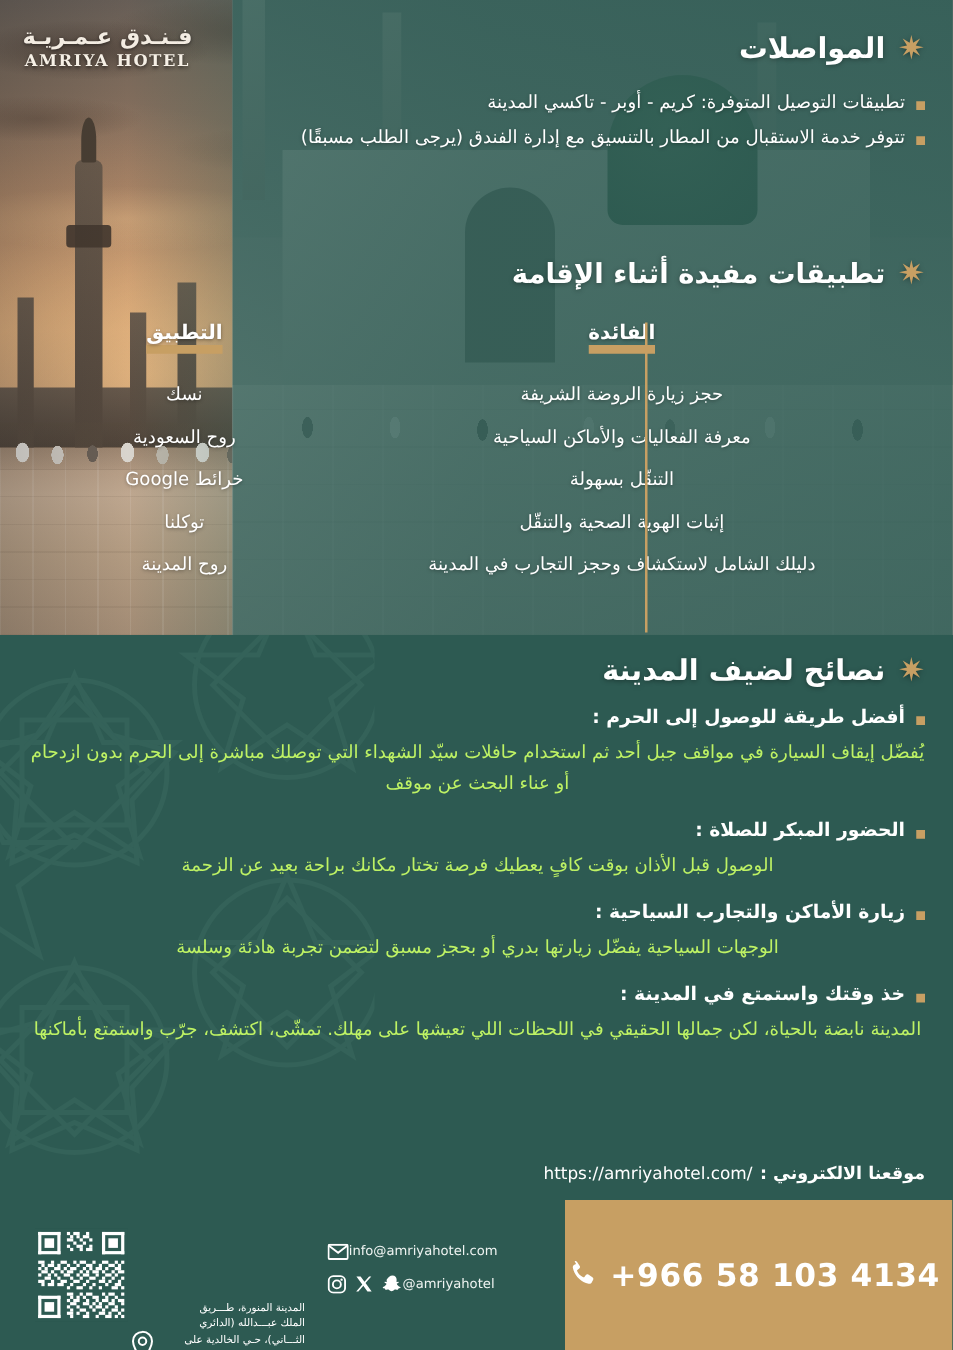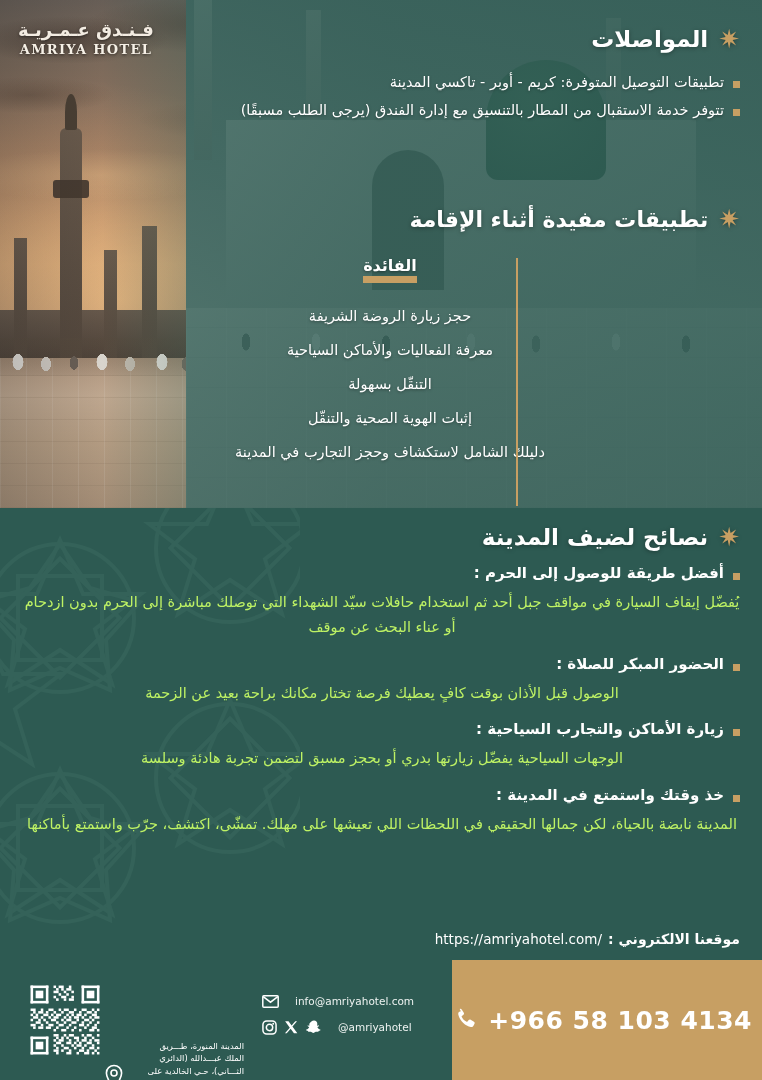--- a/index.html
+++ b/index.html
@@ -212,21 +212,21 @@
   .qr { position:absolute; left:28px; top:983px; width:74px; height:74px; background:#2d5a52;
         display:block; }
   .addr {
     position:absolute; left:104px; top:1016px; width:140px; height:74px;
     display:flex; align-items:flex-end; justify-content:flex-end; gap:17px;
   }
   .addr-text { font-size:8.4px; line-height:1.5; color:#ffffff; text-align:right; }
   .pin-icon { flex:0 0 auto; }
 
   .contact { position:absolute; left:262px; top:988px; width:190px; }
-  .contact-row { display:flex; align-items:center; justify-content:flex-end; gap:16px; height:26px; }
+  .contact-row { display:flex; align-items:center; justify-content:flex-end; gap:0; height:26px; }
   .contact-row .txt { font-size:10.5px; color:#eef3f1; direction:ltr; }
   .social { display:flex; align-items:center; gap:7px; }
 
   .phone {
     position:absolute; left:452px; top:988px; width:300px; height:64px;
     display:flex; align-items:center; gap:8px;
   }
   .phone .num { font-size:25px; font-weight:bold; color:#ffffff; direction:ltr; letter-spacing:.5px; }
   svg { display:block; }
 </style>
@@ -333,20 +333,30 @@
           <span class="col-head">الفائدة</span>
           <div class="cells">
             <div class="cell">حجز زيارة الروضة الشريفة</div>
             <div class="cell">معرفة الفعاليات والأماكن السياحية</div>
             <div class="cell">التنقّل بسهولة</div>
             <div class="cell">إثبات الهوية الصحية والتنقّل</div>
             <div class="cell">دليلك الشامل لاستكشاف وحجز التجارب في المدينة</div>
           </div>
         </div>
 
+        <div class="col col-app">
+          <span class="col-head">التطبيق</span>
+          <div class="cells">
+            <div class="cell">نسك</div>
+            <div class="cell">روح السعودية</div>
+            <div class="cell">خرائط Google</div>
+            <div class="cell">توكلنا</div>
+            <div class="cell">روح المدينة</div>
+          </div>
+        </div>
       </div>
     </section>
 
     <section id="sec-tips">
       <div class="sec-title">
         <span class="star-icon">✷</span>
         <span>نصائح لضيف المدينة</span>
       </div>
 
       <div class="tip-block">

